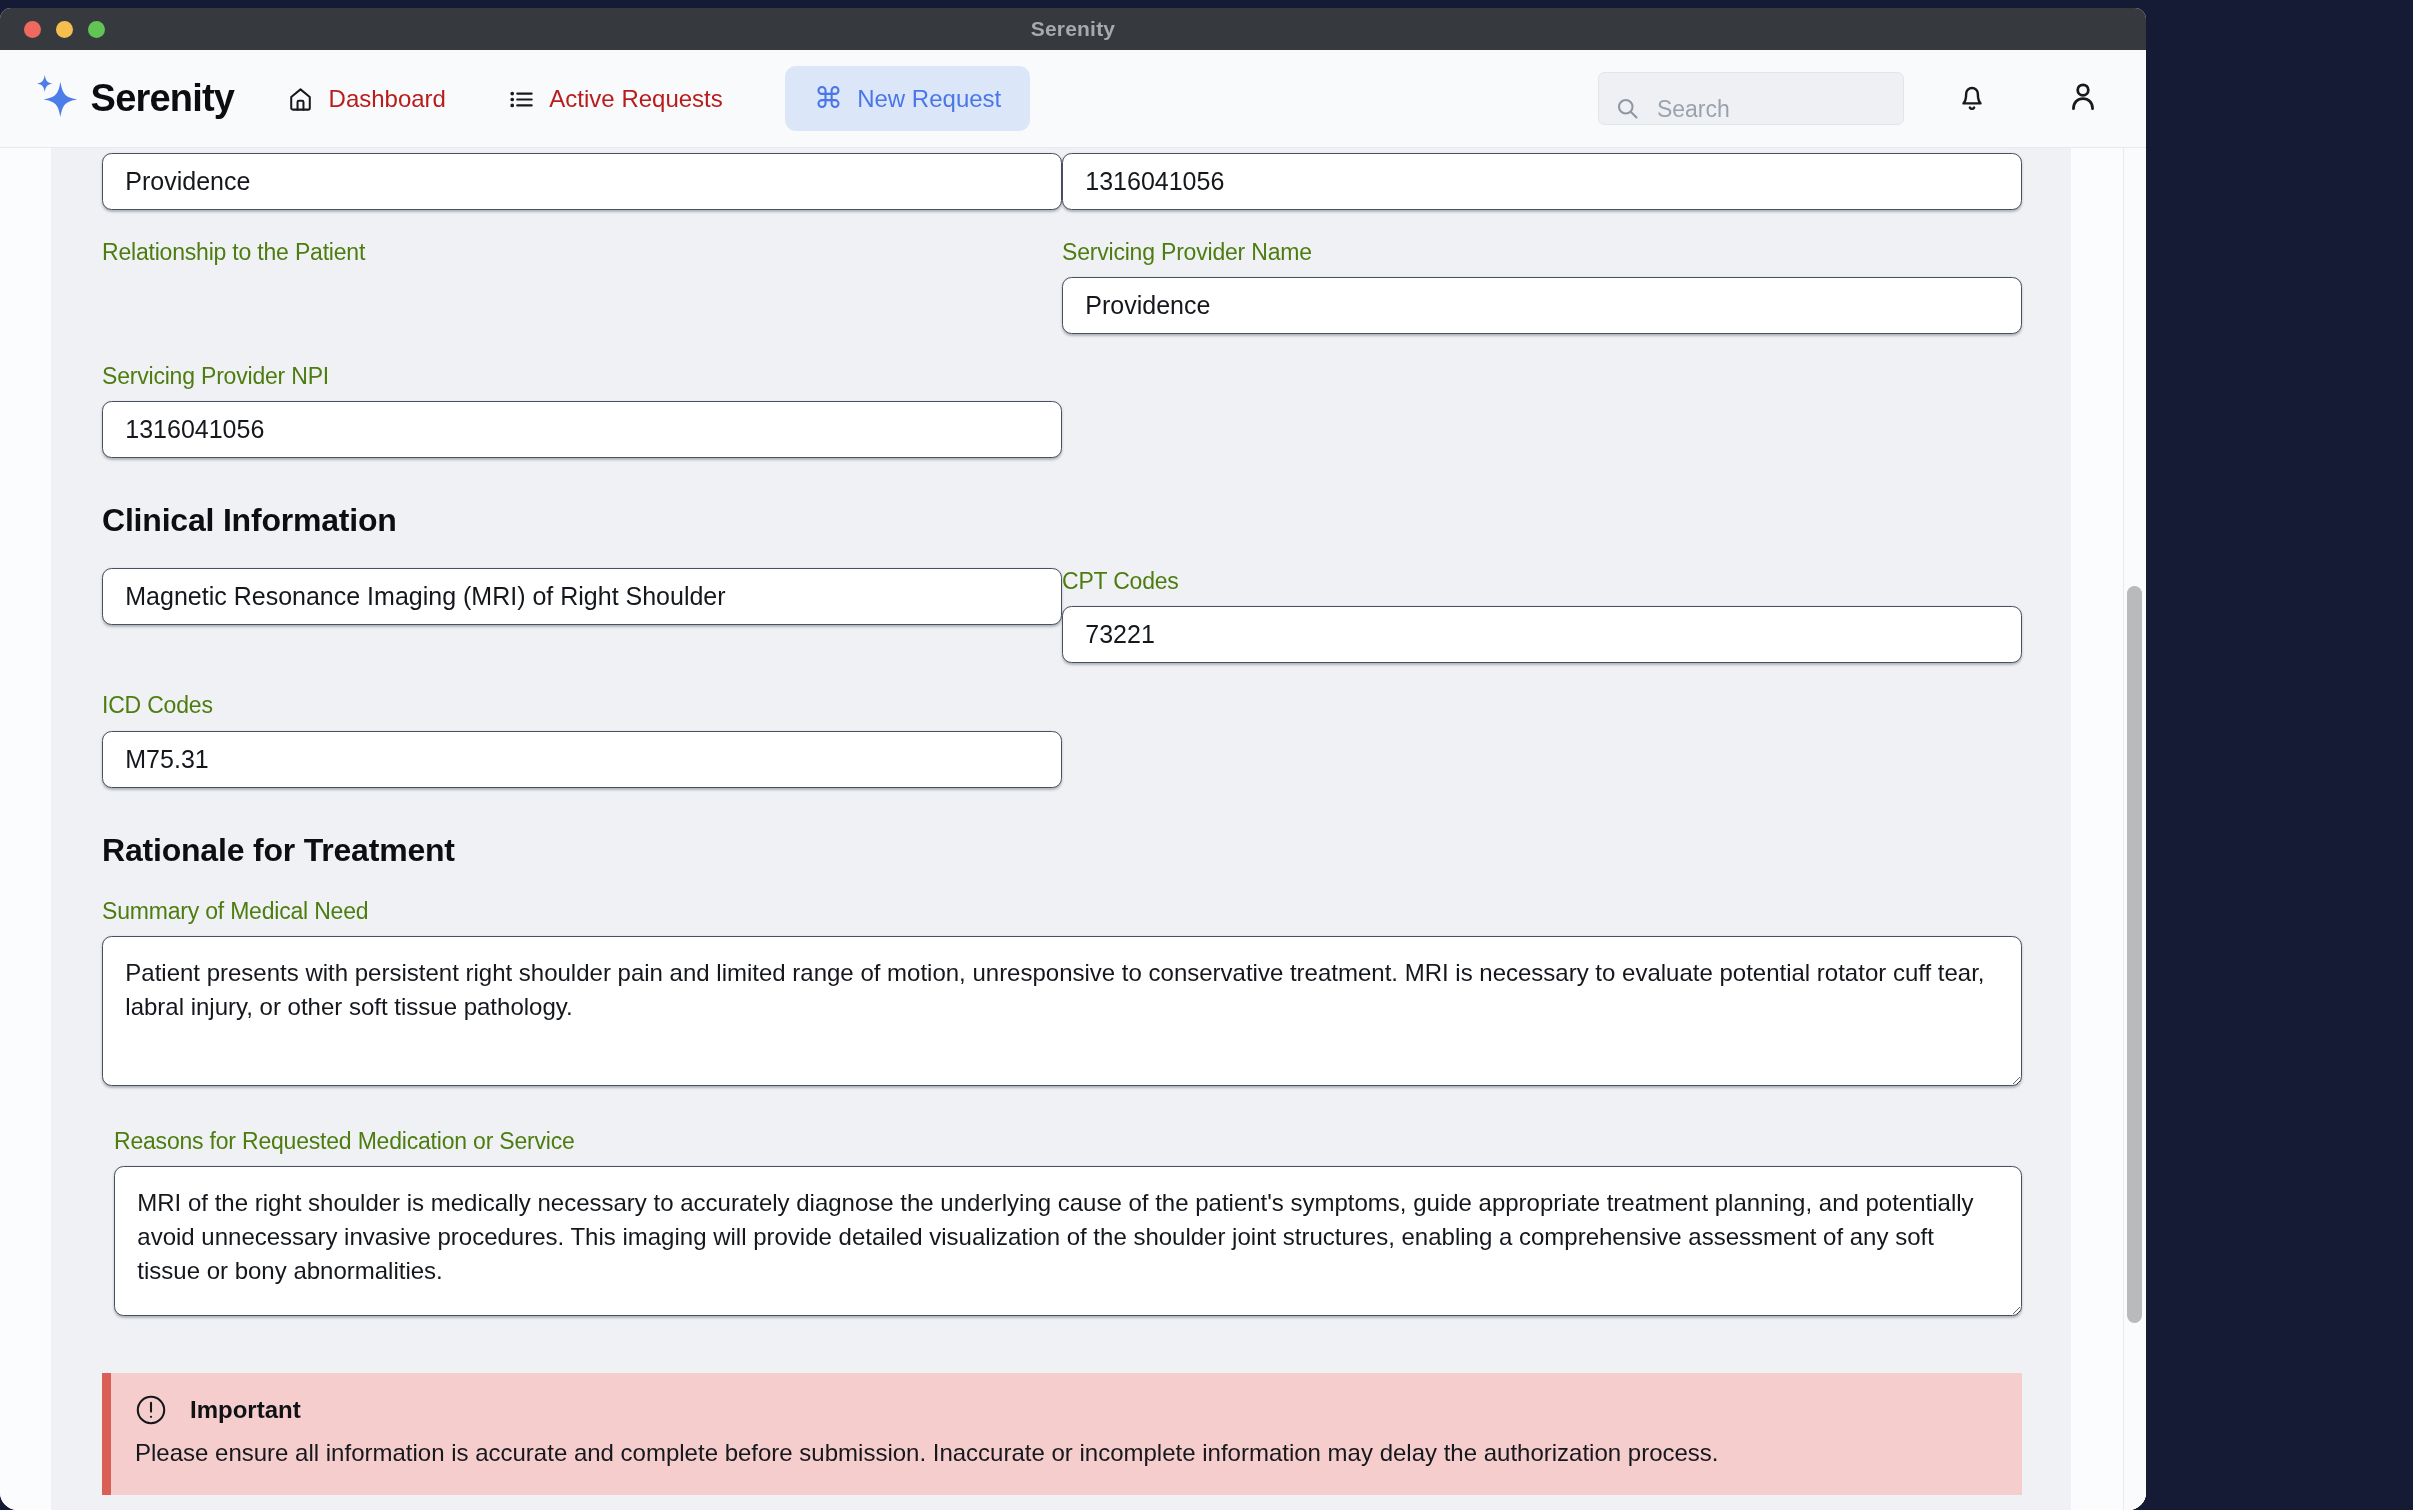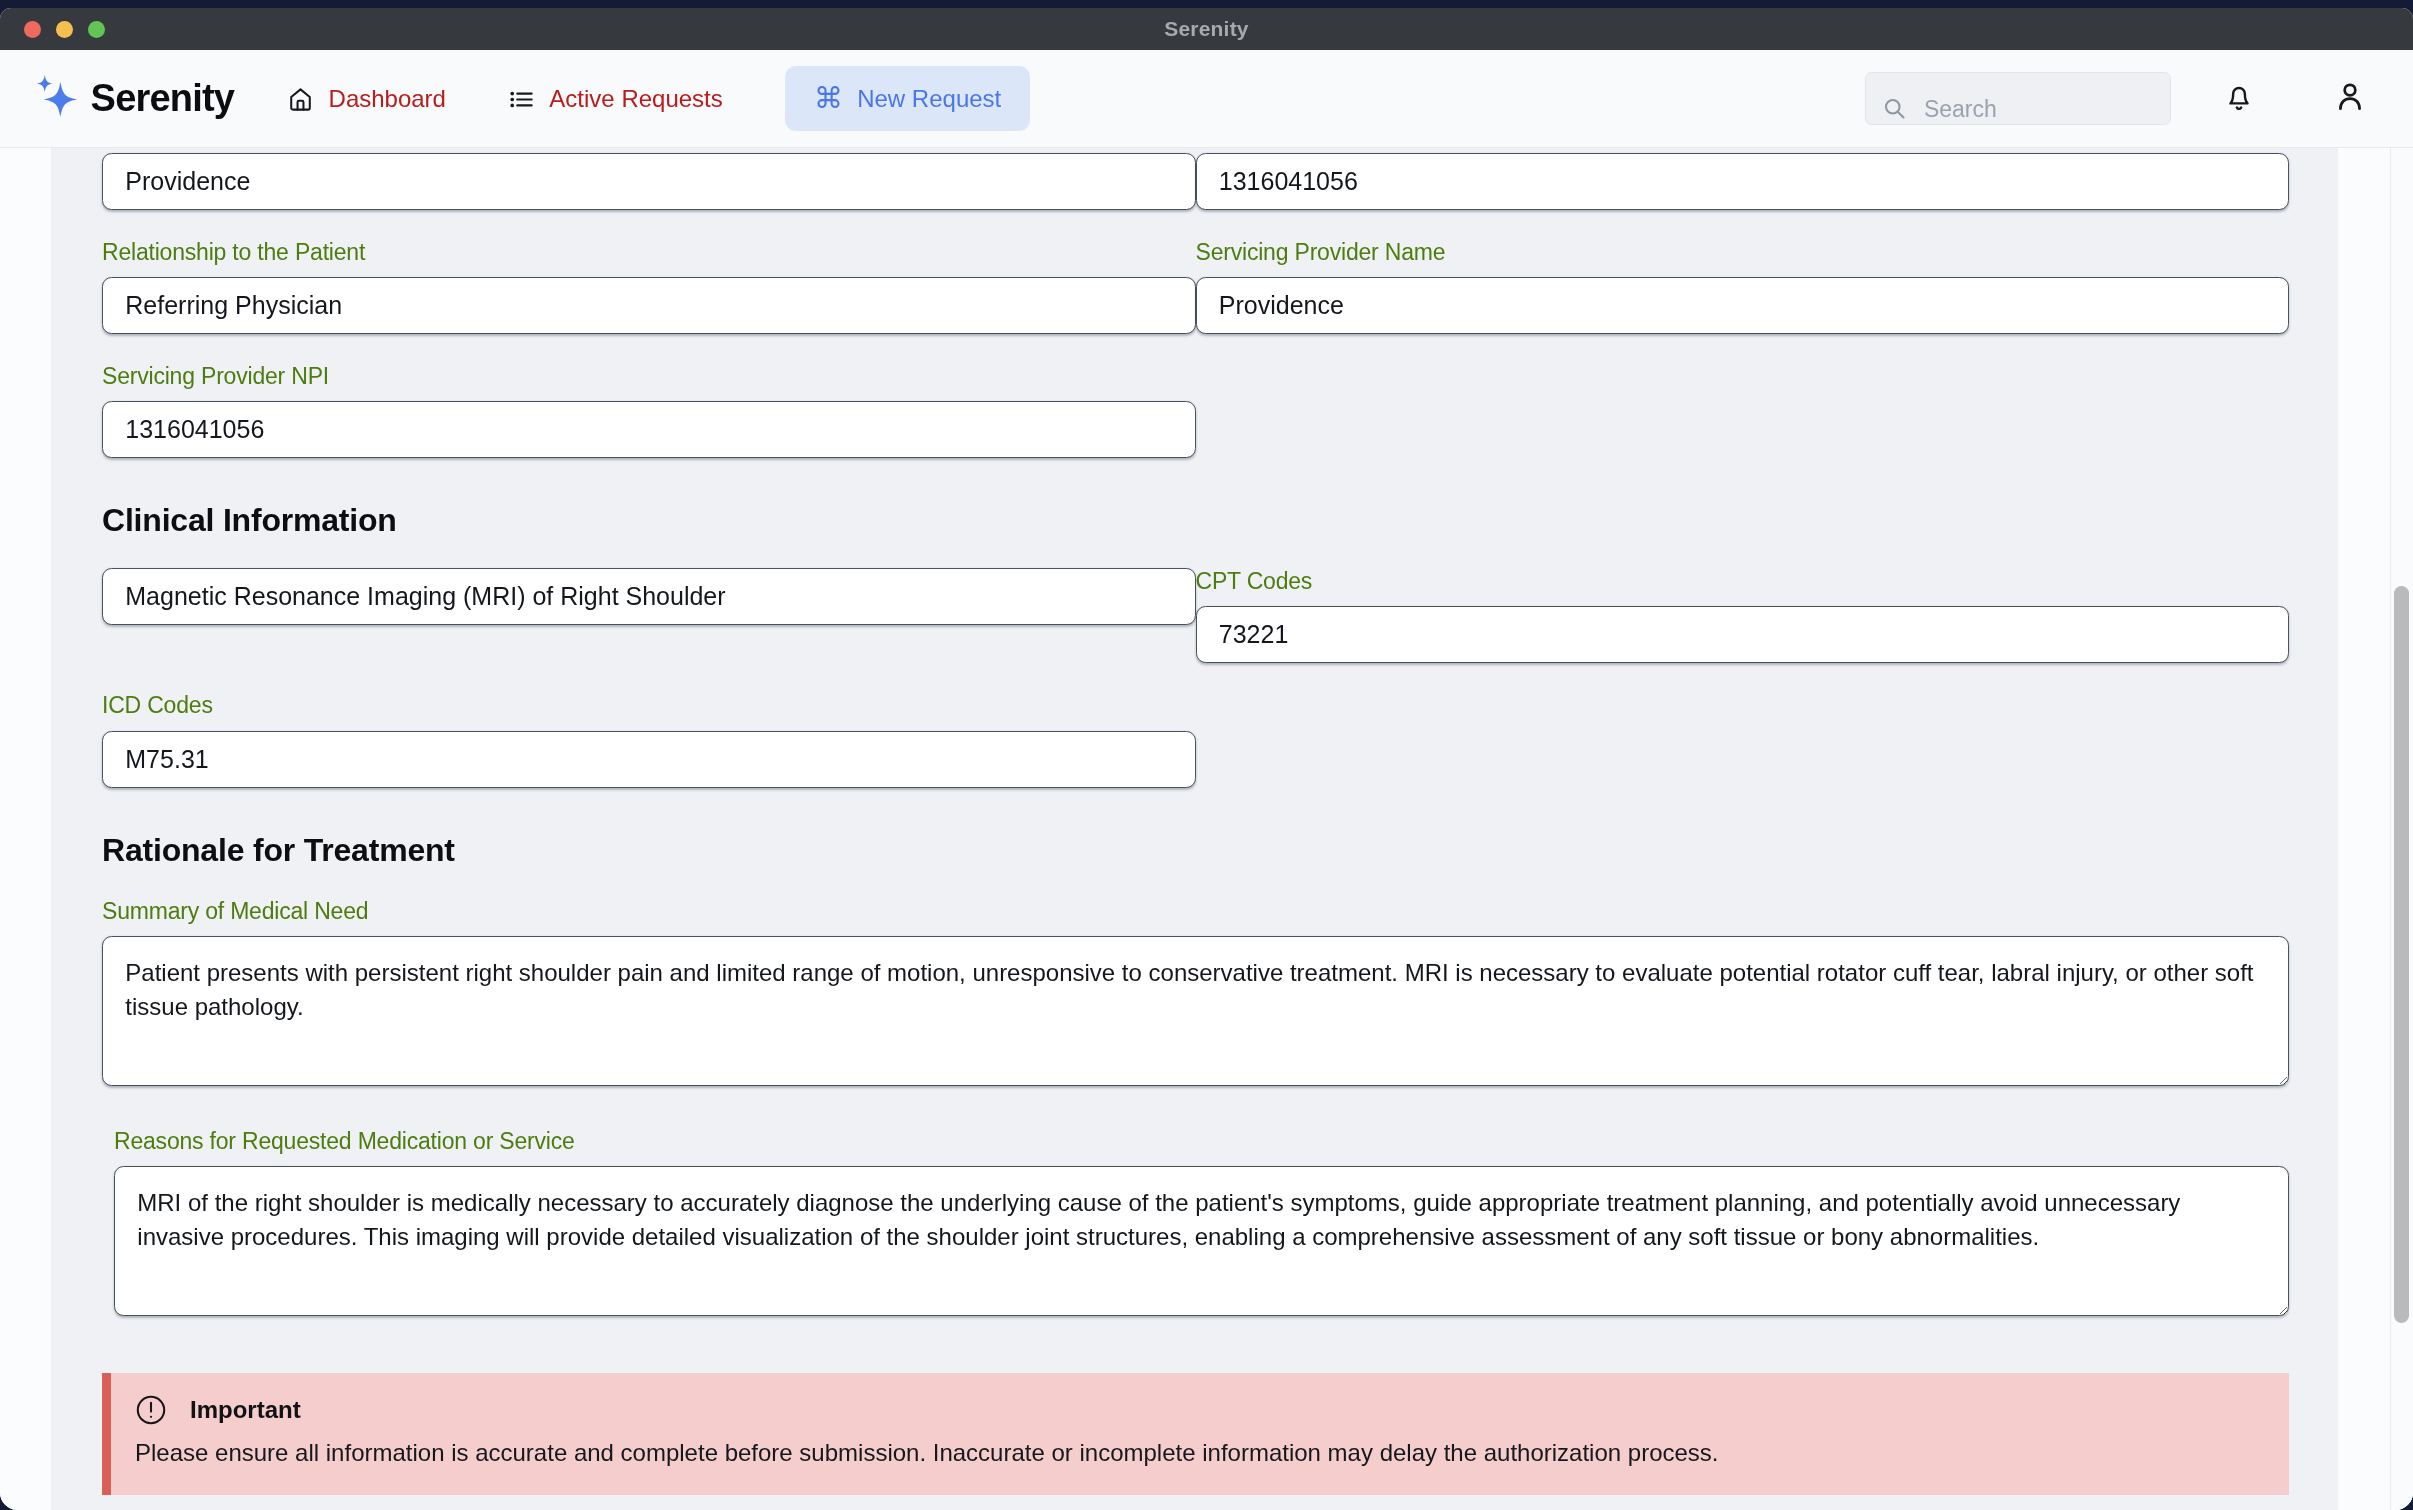--- a/index.html
+++ b/index.html
@@ -1,17 +1,17 @@
 <!DOCTYPE html>
 <html style="font-size:12.8px"><head>
 <meta charset="utf-8">
 <style>
   html,body{margin:0;padding:0;}
   body{font-family:"Liberation Sans", sans-serif; background:#151b34;}
-  .screen{position:relative;width:2413px;height:1510px;background:#151b34;overflow:hidden;}
+  .screen{position:relative;width:2146px;height:1510px;background:#151b34;overflow:hidden;}
 
   
   .window{position:absolute;top:8px;left:0;right:0;bottom:0;background:#fbfcfd;
           border-radius:11.2px 11.2px 17.6px 17.6px;overflow:hidden;}
   .titlebar{height:42px;background:#36393e;display:flex;align-items:center;justify-content:center;position:relative;}
   .traffic{position:absolute;left:24px;top:0;height:42px;display:flex;align-items:center;gap:15px;}
   .tl-dot{width:17px;height:17px;border-radius:50%;}
   .tl-red{background:#ee6a5f;}
   .tl-yellow{background:#f5bf4f;}
   .tl-green{background:#61c454;}
@@ -163,21 +163,20 @@
               <input class="text-input" type="text" value="Providence" style="">
             </div>
             <div>
               <input class="text-input" type="text" value="1316041056" style="">
             </div>
           </div>
 
           <div class="row group">
             <div>
               <div class="field-label">Relationship to the Patient</div>
-              <input class="text-input" type="text" value="Referring Physician" style="">
             </div>
             <div>
               <div class="field-label">Servicing Provider Name</div>
               <input class="text-input" type="text" value="Providence" style="">
             </div>
           </div>
 
           <div class="row group">
             <div>
               <div class="field-label">Servicing Provider NPI</div>

